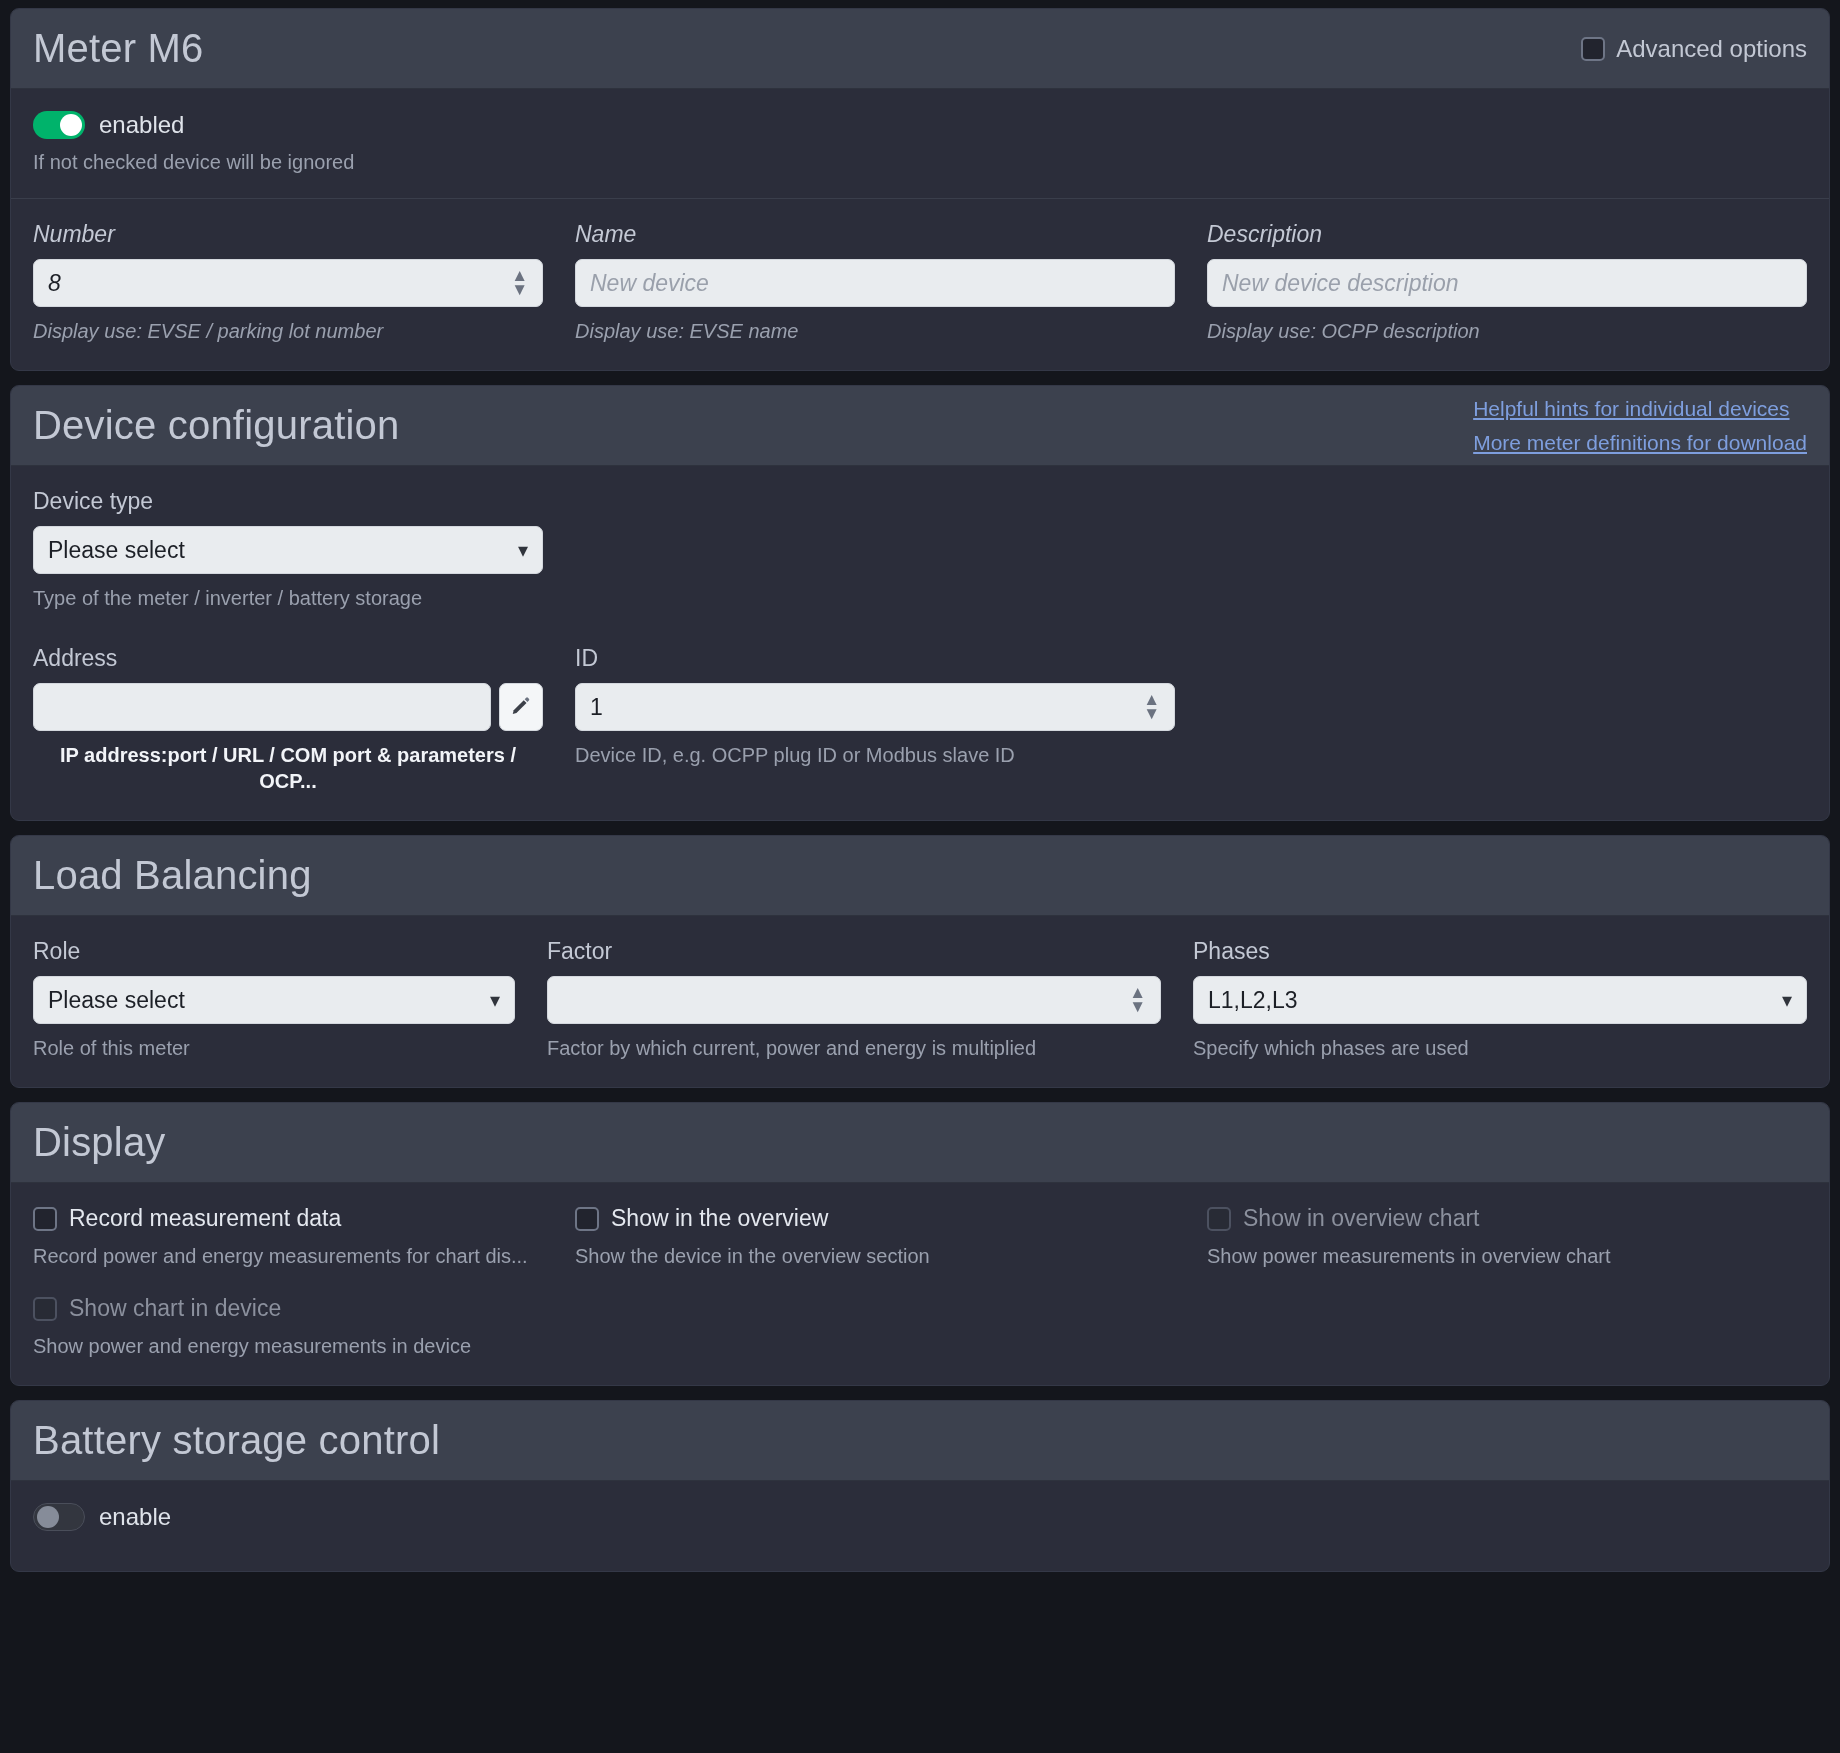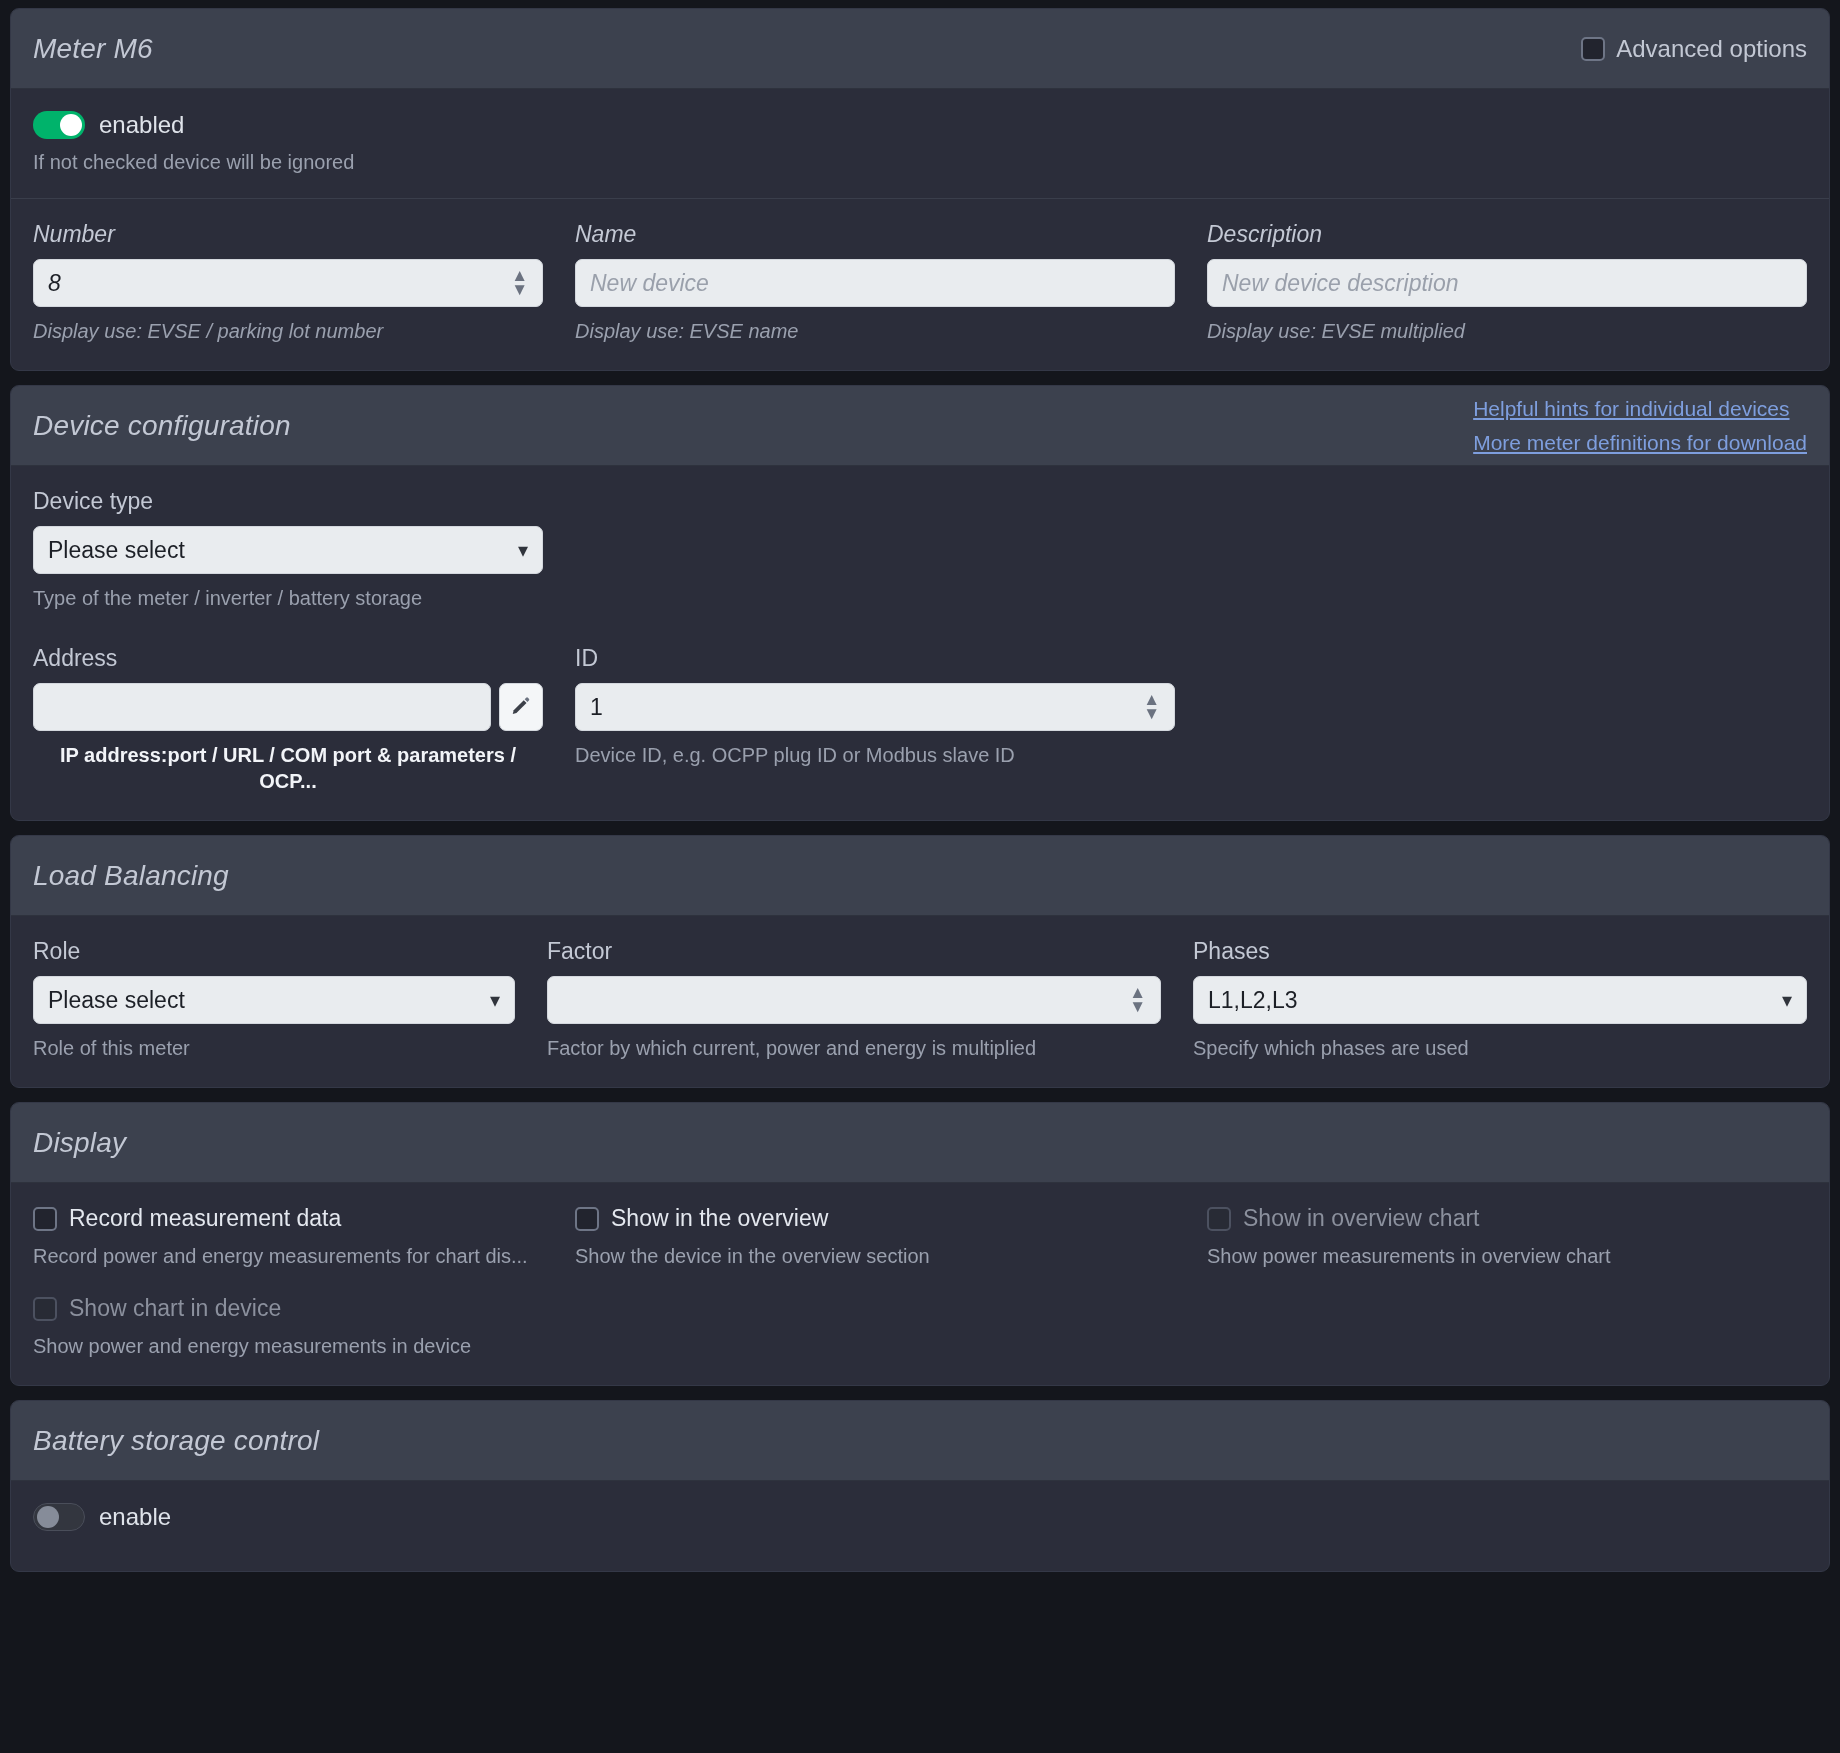--- a/index.html
+++ b/index.html
@@ -29,25 +29,24 @@
   .card-header {
     background: #3c414e;
     padding: 0 22px;
     height: 80px;
     display: flex;
     align-items: center;
     justify-content: space-between;
     border-bottom: 1px solid #2e323d;
   }
   .card-title {
-    font-size: 28px;
+    font-size: 40px;
     color: #c3c8d4;
     font-weight: 400;
     letter-spacing: .2px;
-    font-style: italic;
   }
   .card-body { padding: 22px 22px 26px 22px; }
 
   
   .hdr-links {
     display: flex;
     flex-direction: column;
     align-items: flex-start;
     gap: 5px;
     padding: 4px 0;
@@ -242,21 +241,21 @@
 
         <div>
           <span class="field-label">Name</span>
           <div class="control placeholder">New device</div>
           <span class="field-hint">Display use: EVSE name</span>
         </div>
 
         <div>
           <span class="field-label">Description</span>
           <div class="control placeholder">New device description</div>
-          <span class="field-hint">Display use: EVSE multiplied</span>
+          <span class="field-hint">Display use: OCPP description</span>
         </div>
       </div>
     </div>
   </section>
 
   <section class="card">
     <div class="card-header">
       <span class="card-title">Device configuration</span>
       <div class="hdr-links">
         <a class="hdr-link">Helpful hints for individual devices</a>

